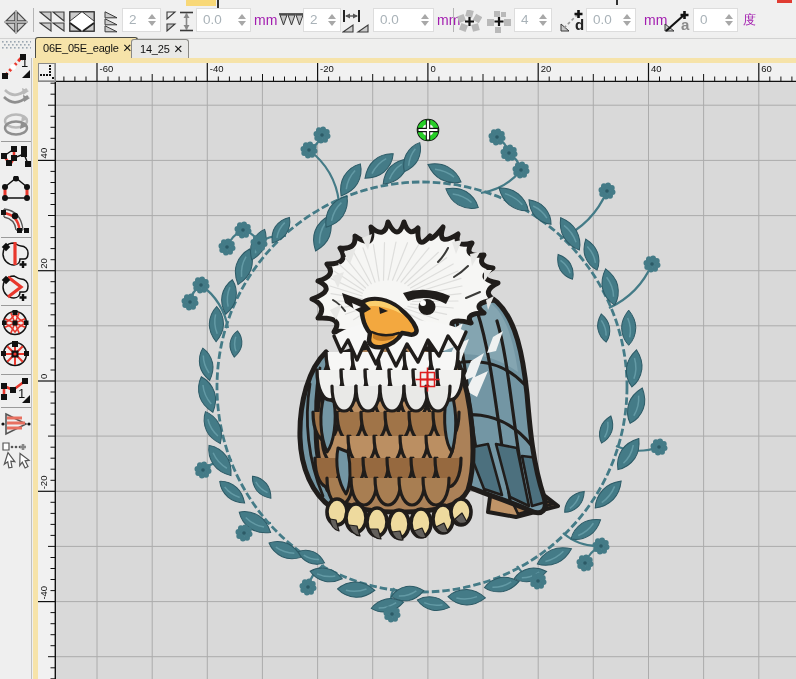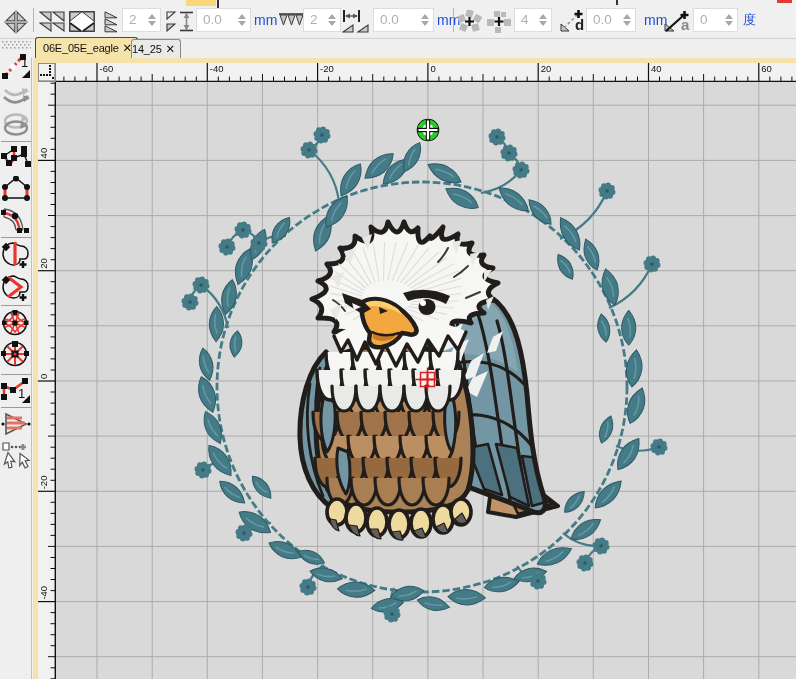--- a/index.html
+++ b/index.html
@@ -1,21 +1,21 @@
 <!DOCTYPE html>
 <html><head><meta charset="utf-8"><style>
 *{margin:0;padding:0;box-sizing:border-box}
 html,body{width:796px;height:679px;overflow:hidden;font-family:"Liberation Sans",sans-serif}
 body{background:#f0f0f0;position:relative}
 .abs{position:absolute}
 .inp{position:absolute;top:8px;height:24px;background:#fff;border:1px solid #ddd;color:#a9b2b8;font-size:13.5px;line-height:22px;padding-left:6px}
 .spin{position:absolute;right:2px;top:1px;width:11px;height:20px}
 .spin:before{content:"";position:absolute;top:4px;left:1px;border-left:4.5px solid transparent;border-right:4.5px solid transparent;border-bottom:5px solid #a8a8a8}
 .spin:after{content:"";position:absolute;bottom:4px;left:1px;border-left:4.5px solid transparent;border-right:4.5px solid transparent;border-top:5px solid #a8a8a8}
-.lbl{position:absolute;top:8px;color:#1d4ed8;font-size:14px;line-height:24px}
+.lbl{position:absolute;top:8px;color:#a21caf;font-size:14px;line-height:24px}
 .sep{position:absolute;top:8px;width:1px;height:24px;background:#b5b5b5}
 </style></head><body>
 <div class="abs" style="left:0;top:0;width:796px;height:36px;background:#f0f0f0"></div>
 <div class="abs" style="left:186px;top:0;width:30px;height:6px;background:#f8d878"></div>
 <div class="abs" style="left:217px;top:0;width:2px;height:8px;background:#333"></div>
 <div class="abs" style="left:616px;top:0;width:2px;height:5px;background:#333"></div>
 <div class="abs" style="left:777px;top:0;width:15px;height:3px;background:#e03c32"></div>
 <svg class="abs" style="left:4px;top:10px" width="24" height="24" viewBox="0 0 24 24">
 <g fill="#cccccc" stroke="#4a4a4a" stroke-width="1.1">
 <path d="M10.8 2.2 L10.8 10.8 L2.2 10.8 Z"></path>
@@ -148,21 +148,21 @@
     <rect x="0" y="6" width="1.6" height="1.6" fill="#9aa6b2"></rect>
     <rect x="4" y="6" width="1.6" height="1.6" fill="#9aa6b2"></rect>
     <rect x="8" y="6" width="1.6" height="1.6" fill="#9aa6b2"></rect>
     <rect x="12" y="6" width="1.6" height="1.6" fill="#9aa6b2"></rect>
     <rect x="16" y="6" width="1.6" height="1.6" fill="#9aa6b2"></rect>
     <rect x="20" y="6" width="1.6" height="1.6" fill="#9aa6b2"></rect>
     <rect x="24" y="6" width="1.6" height="1.6" fill="#9aa6b2"></rect>
     <rect x="28" y="6" width="1.6" height="1.6" fill="#9aa6b2"></rect>
   </svg>
 <div class="abs" style="left:35px;top:37px;height:24px;background:#f6e3a9;border:1px solid #4a4a42;border-bottom:none;border-radius:3px 3px 0 0;color:#111;font-size:11px;letter-spacing:-0.2px;line-height:21px;white-space:nowrap;padding:0 5px 0 7px">06E_05E_eagle <span style="font-size:11.5px;margin-left:1px">✕</span></div>
-<div class="abs" style="left:131px;top:39px;height:19px;background:#e9e9e7;border:1px solid #8a8a86;border-bottom:none;border-radius:3px 3px 0 0;color:#111;font-size:11px;letter-spacing:-0.2px;line-height:18px;white-space:nowrap;padding:0 5px 0 0">14_25 <span style="font-size:11.5px;margin-left:1px">✕</span></div>
+<div class="abs" style="left:131px;top:39px;height:19px;background:#e9e9e7;border:1px solid #8a8a86;border-bottom:none;border-radius:3px 3px 0 0;color:#111;font-size:11px;letter-spacing:-0.2px;line-height:18px;white-space:nowrap;padding:0 5px 0 8px">14_25 <span style="font-size:11.5px;margin-left:1px">✕</span></div>
 <div class="abs" style="left:33px;top:58px;width:763px;height:5px;background:#f6e3a9"></div>
 <div class="abs" style="left:33px;top:58px;width:5px;height:621px;background:#f6e3a9"></div>
 <div class="abs" style="left:0;top:58px;width:32px;height:621px;background:#efefef;border-right:1px solid #c0c0c0"></div>
 <svg class="abs" style="left:1px;top:52px" width="30" height="28" viewBox="0 0 30 28">
     <line x1="4" y1="24" x2="20" y2="6" stroke="#e8372c" stroke-width="3" stroke-dasharray="4 2.6"></line>
 <rect x="1" y="21" width="6" height="6" fill="#111"></rect>
     <rect x="19" y="2" width="6" height="6" fill="#111"></rect>
 <circle cx="12" cy="15" r="3" fill="#fff"></circle>
 <text x="20" y="15" font-size="13" fill="#111" font-family="Liberation Sans">1</text>
 <path d="M21 26 L29 26 L29 18 Z" fill="#111"></path>

